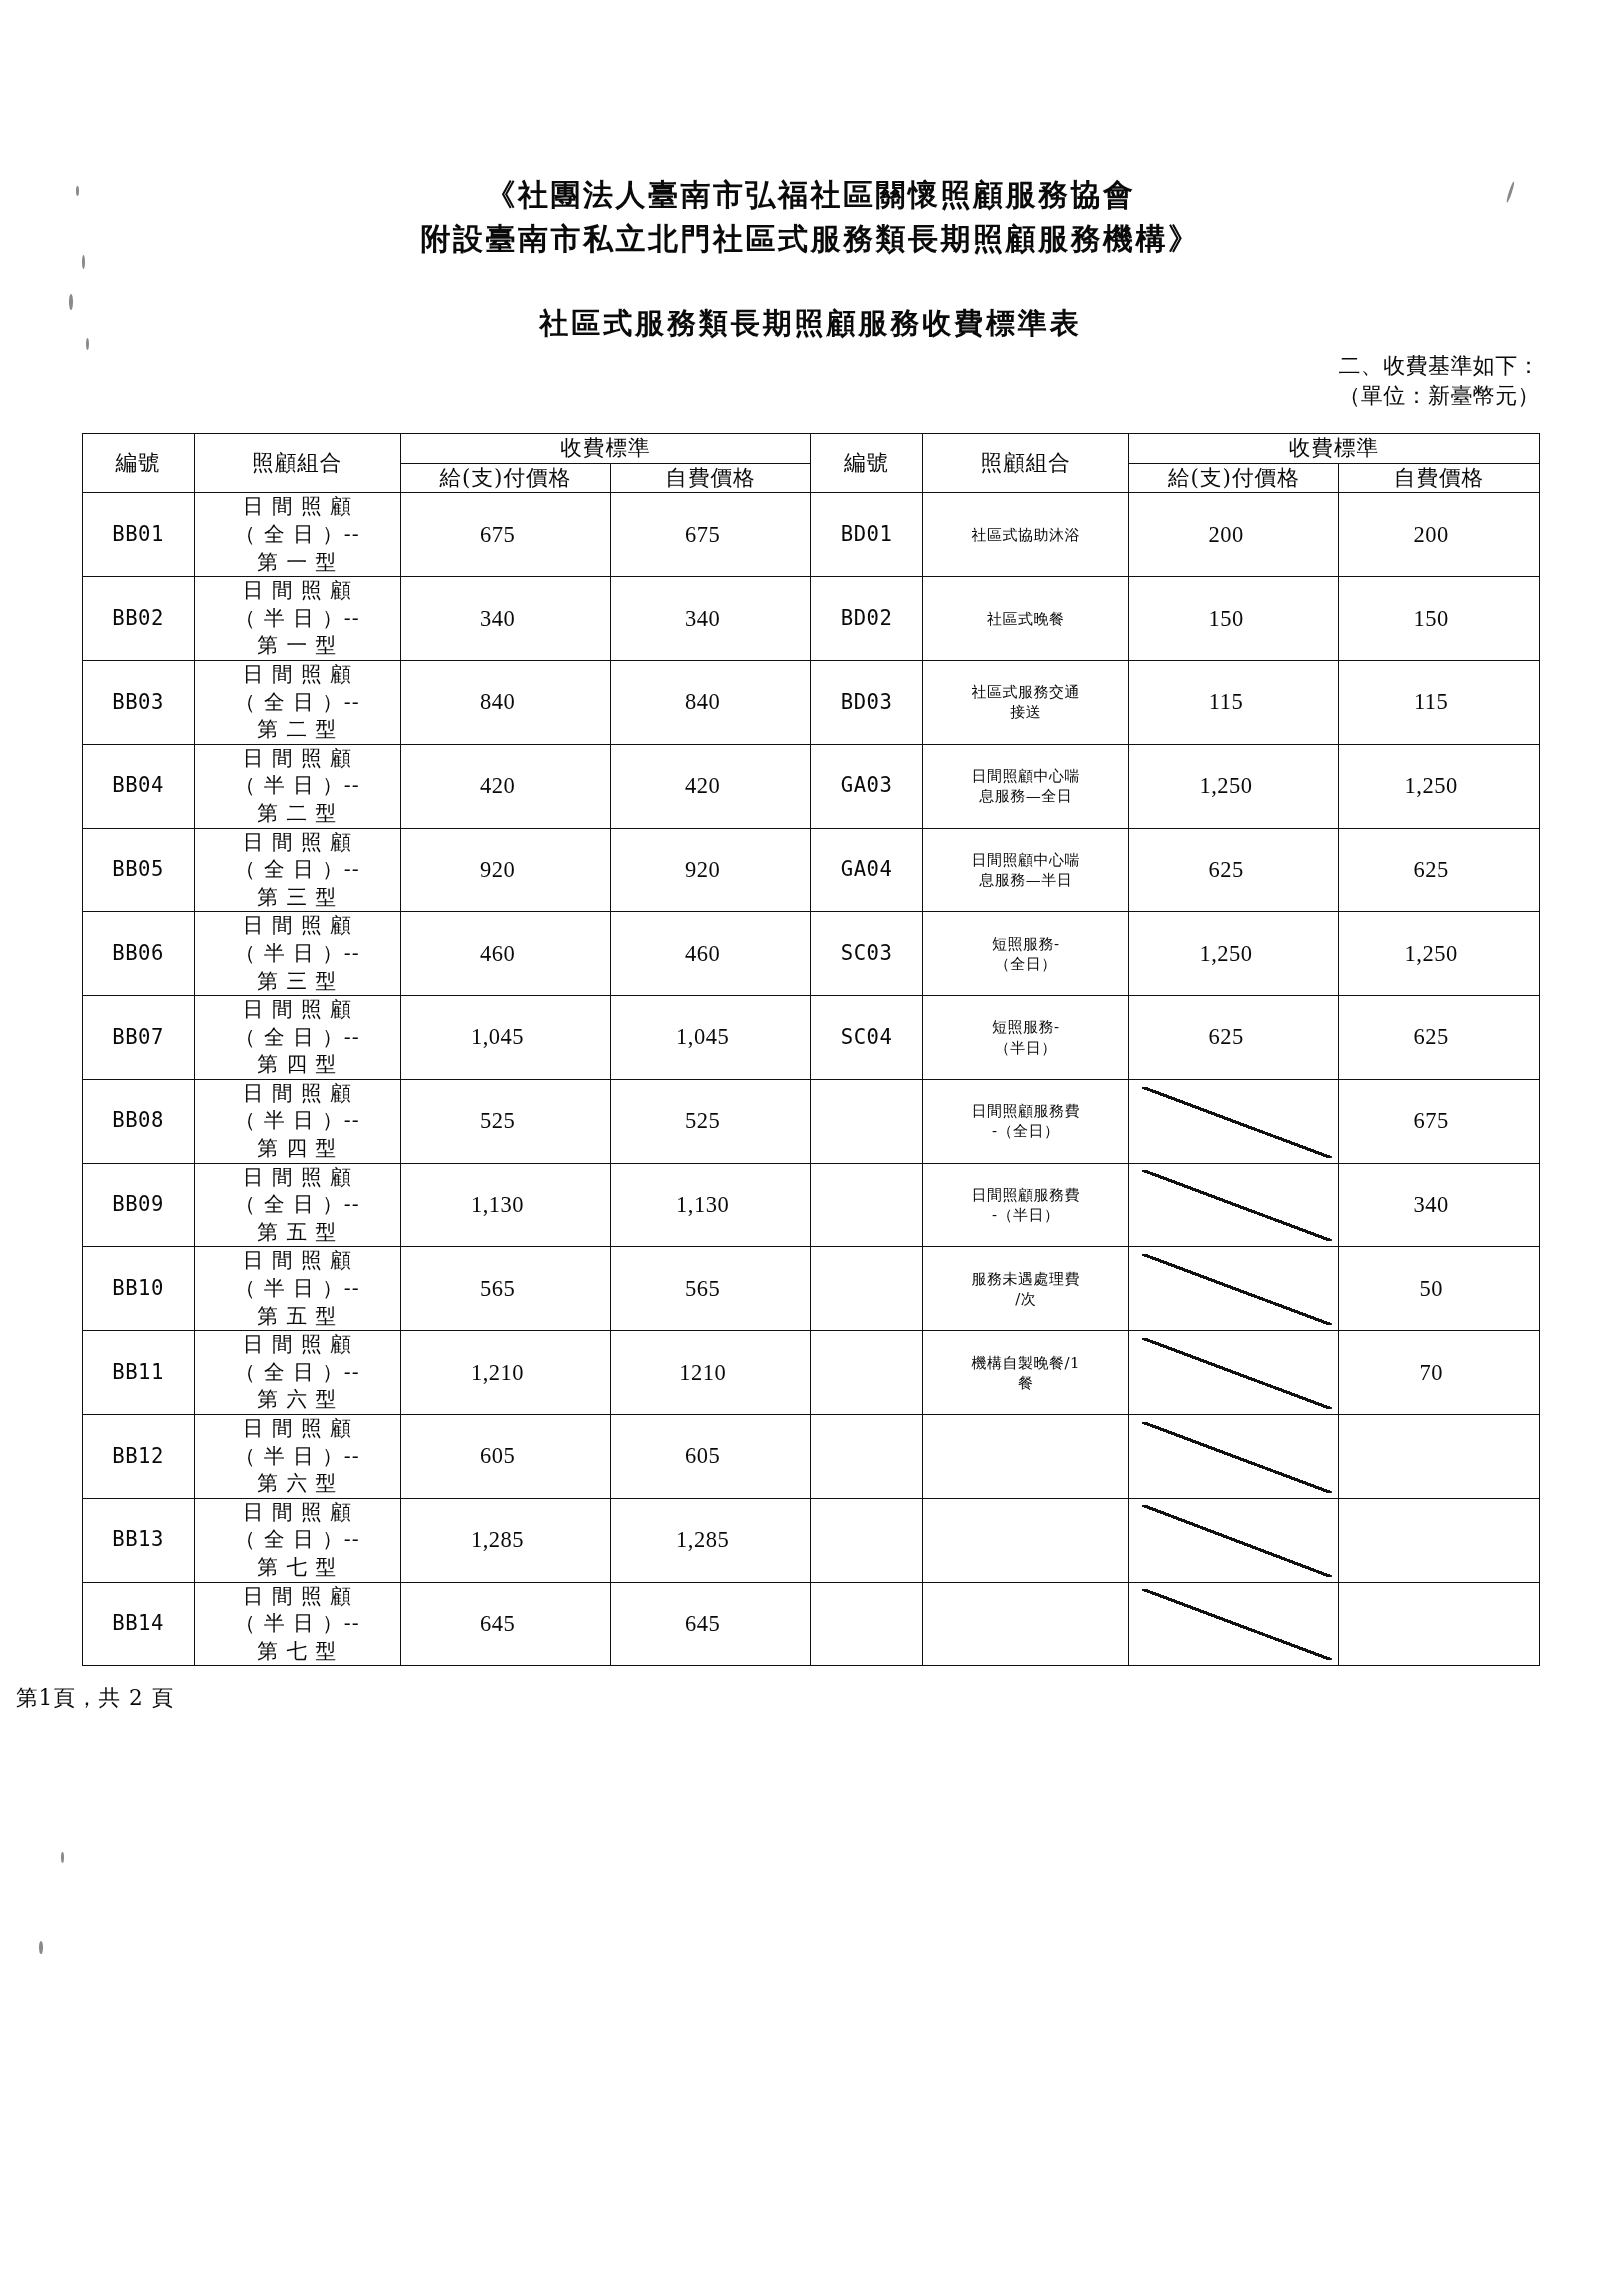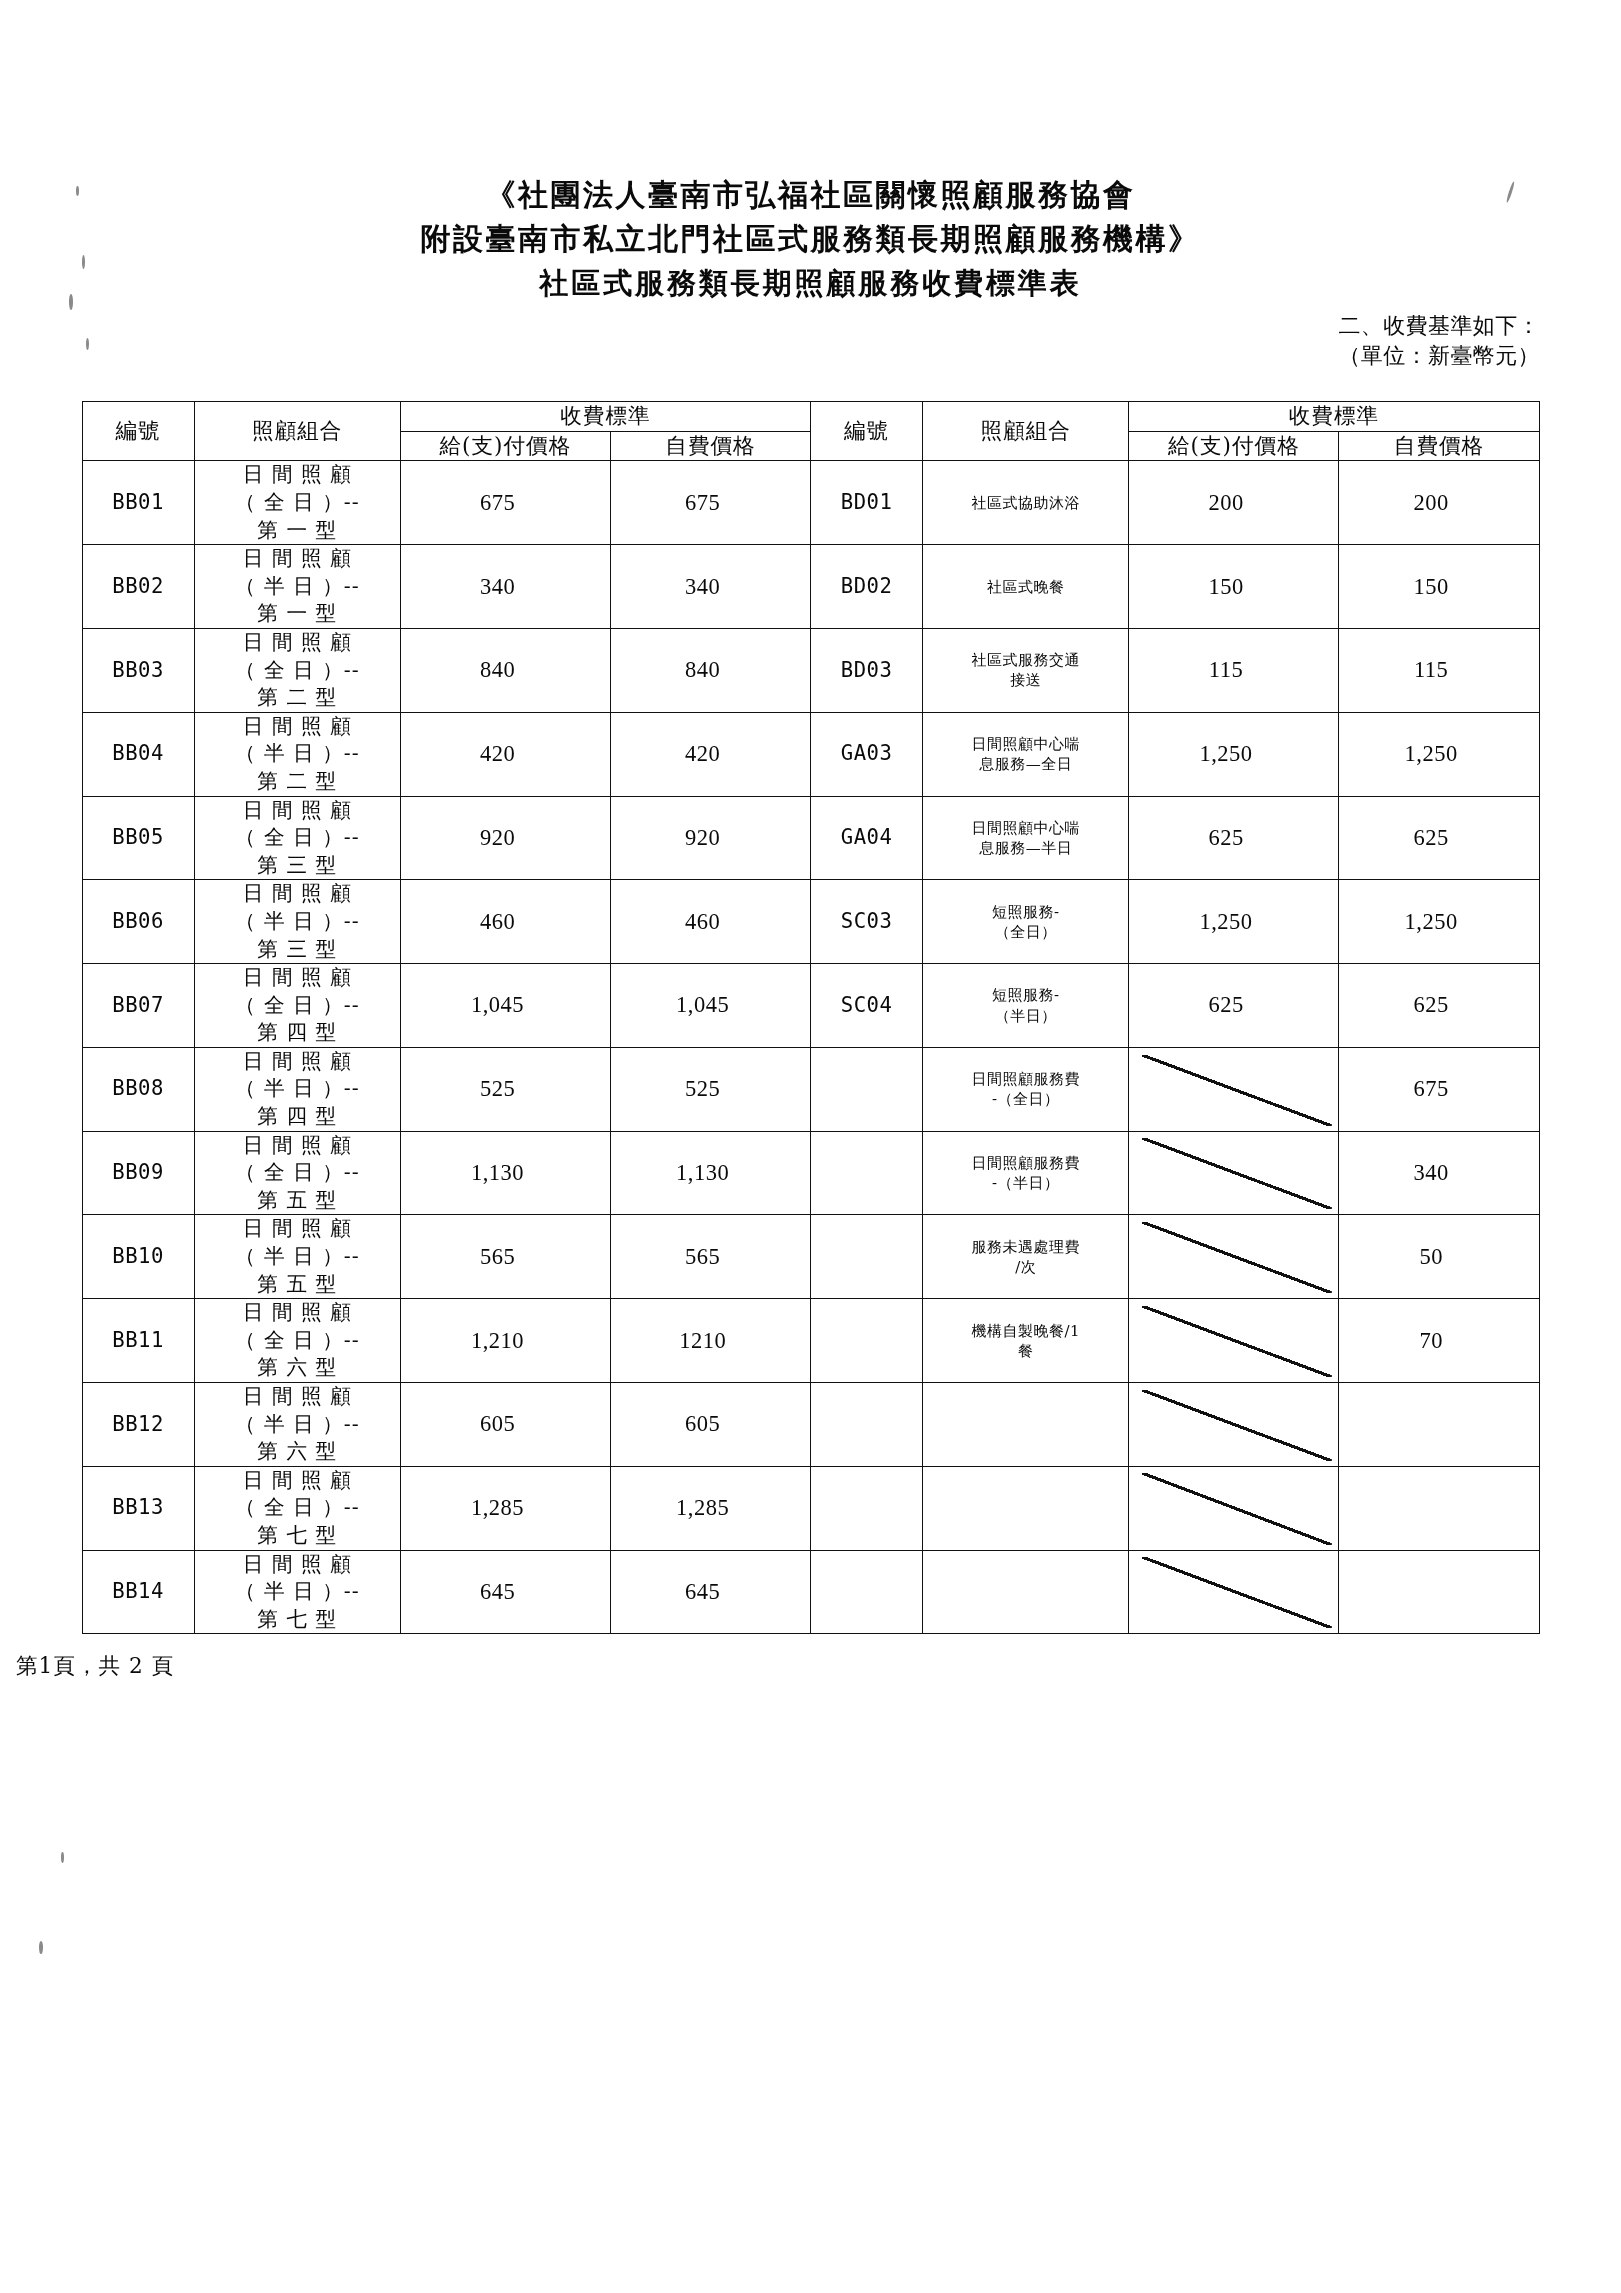--- a/index.html
+++ b/index.html
@@ -23,21 +23,21 @@
     padding-top:157px;
   }
   .title-line{
     font-family:"DejaVu Serif","Liberation Serif",serif;
     font-weight:bold;
     font-size:30px;
     letter-spacing:2.5px;
     line-height:1.48;
     white-space:nowrap;
   }
-  .title-line.l3{font-size:29px;letter-spacing:2.9px;}
+  .title-line.l3{font-size:29px;letter-spacing:2.9px;margin-top:40px;}
 
   .intro{
     margin:21.6px 0 0 0;
     padding:0 76px 0 86px;
     font-size:22px;
     line-height:1.62;
     letter-spacing:0.4px;
   }
   .intro-row{display:block;white-space:nowrap;}
   .intro-row.indent{padding-left:43px;}
@@ -48,21 +48,21 @@
     font-size:22px;
     display:flex;
     justify-content:space-between;
     align-items:flex-end;
     letter-spacing:0.4px;
     flex-direction:column;
   }
 
   table.fee{
     border-collapse:collapse;
-    margin:30px auto 0 auto;
+    margin:22px auto 0 auto;
     width:1458px;
     table-layout:fixed;
   }
   table.fee td,table.fee th{
     border:1.6px solid #111;
     padding:0;
     font-weight:normal;
     font-size:20.6px;
     line-height:1.34;
     vertical-align:middle;

